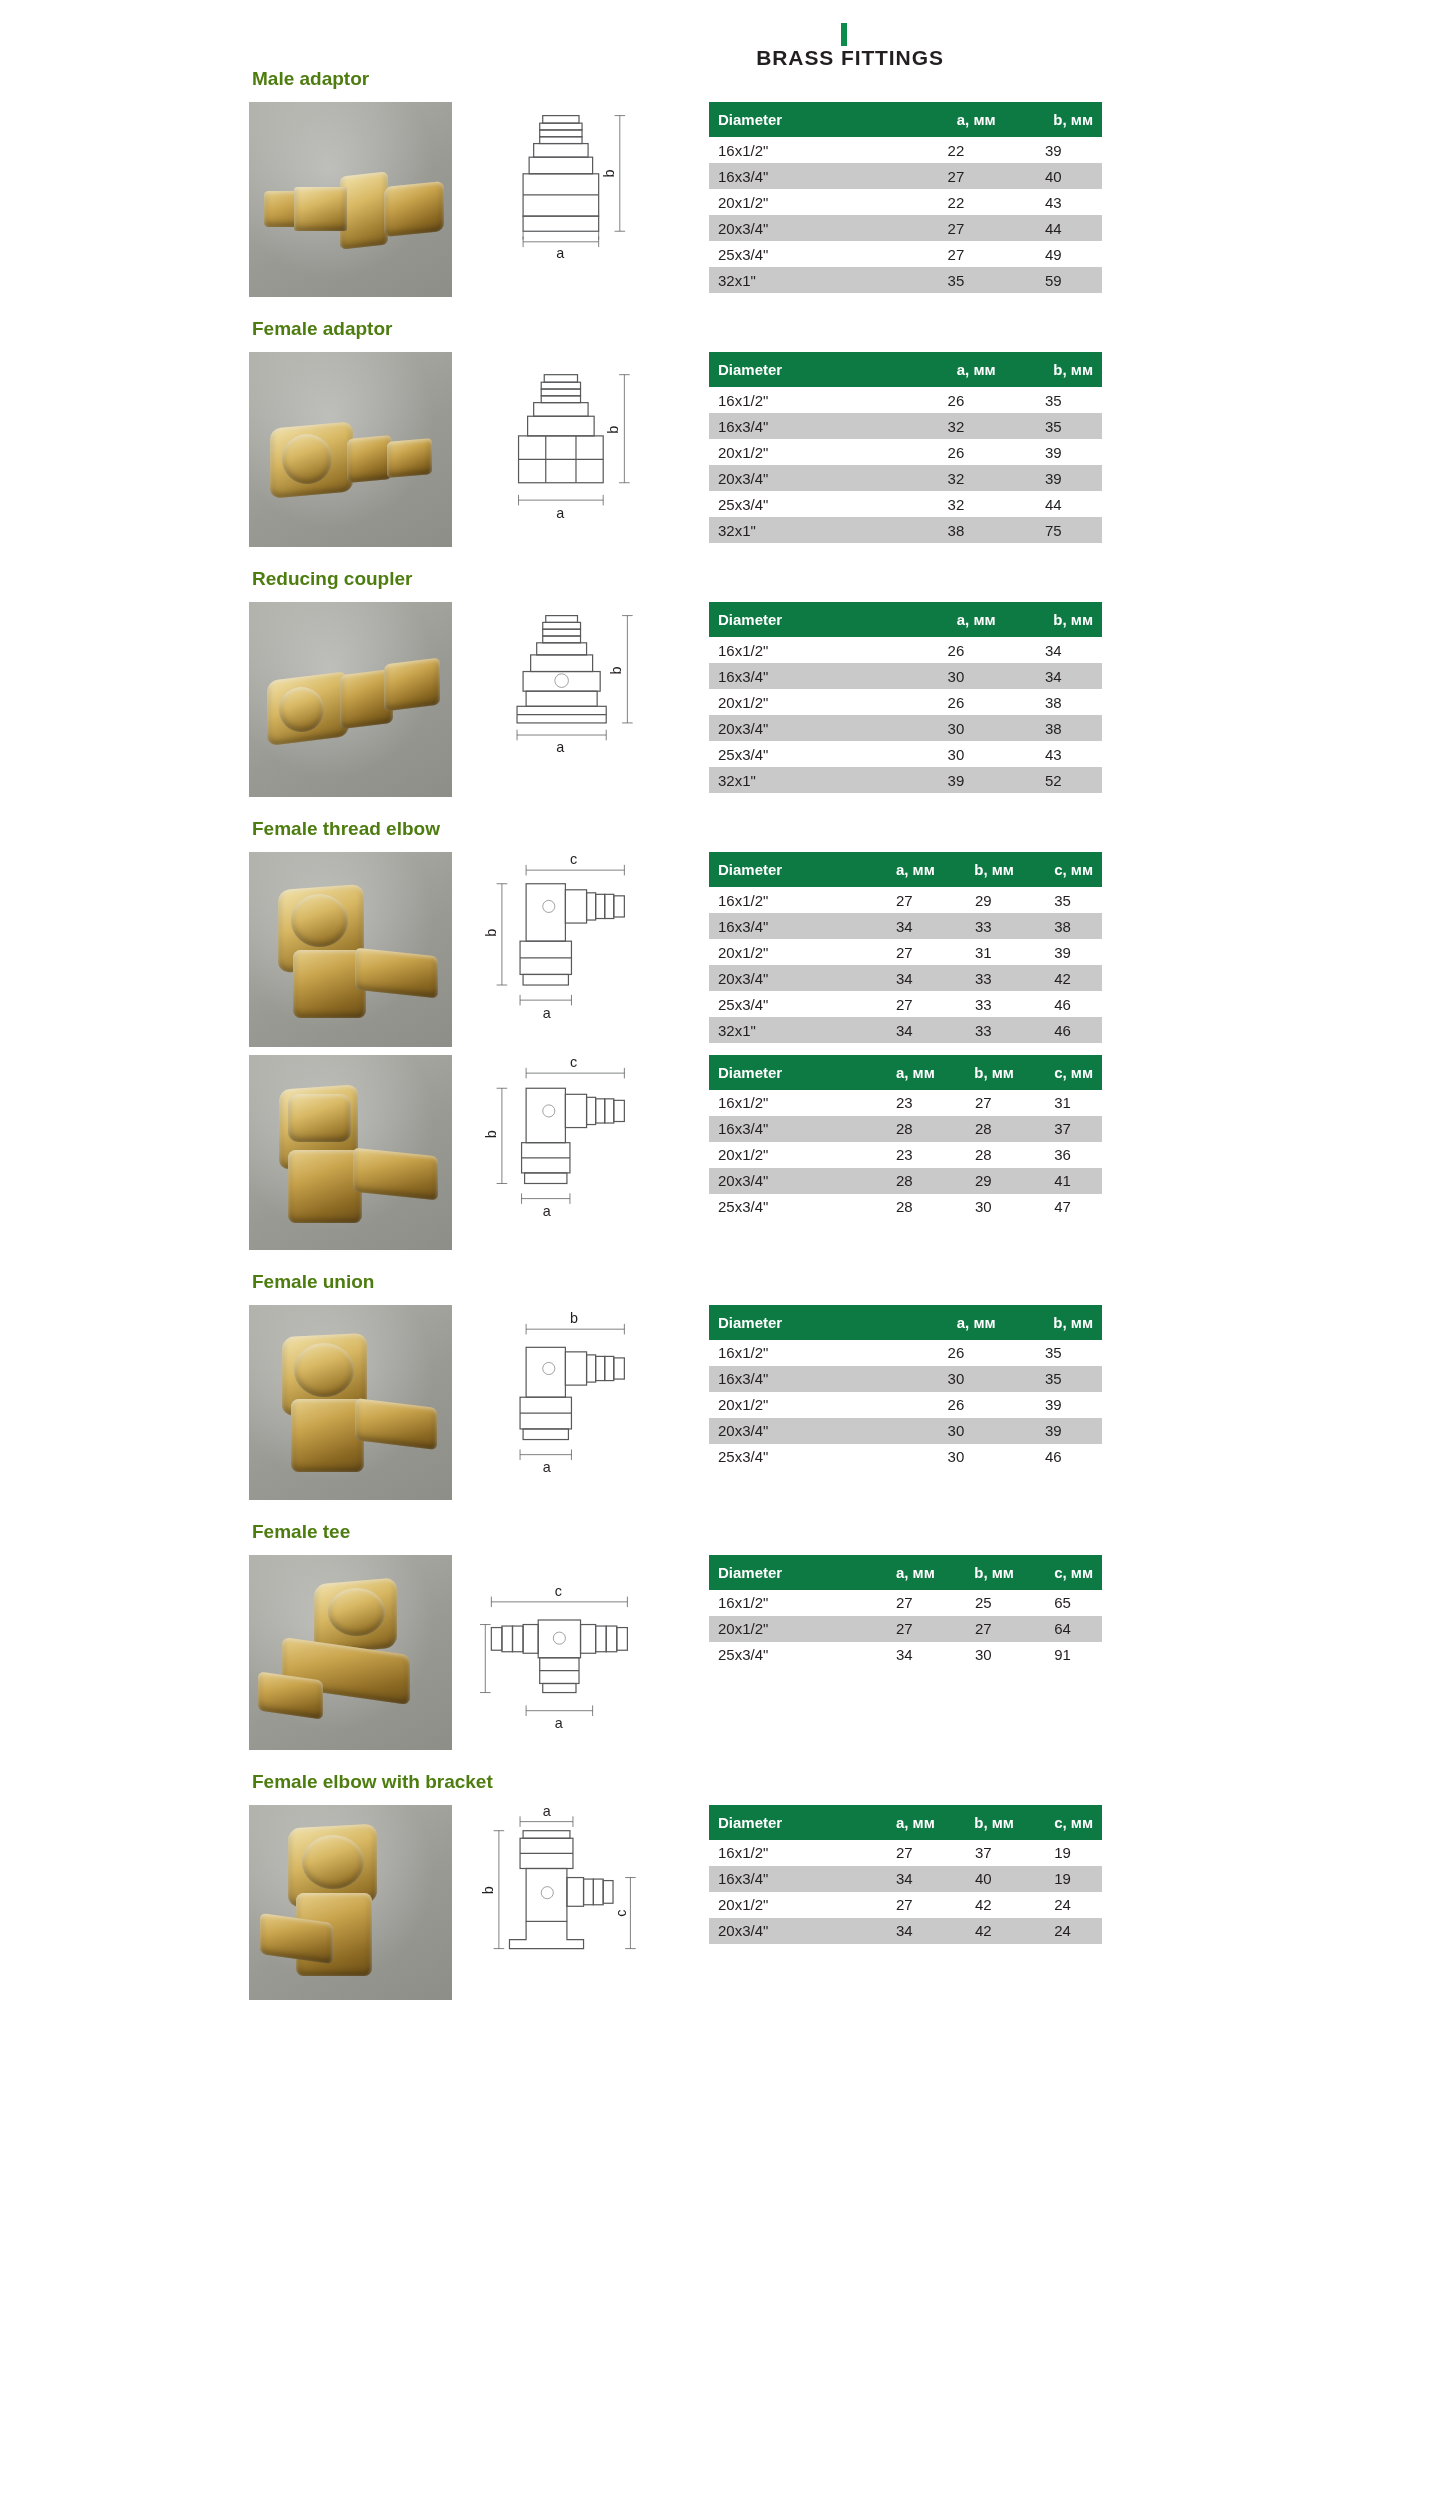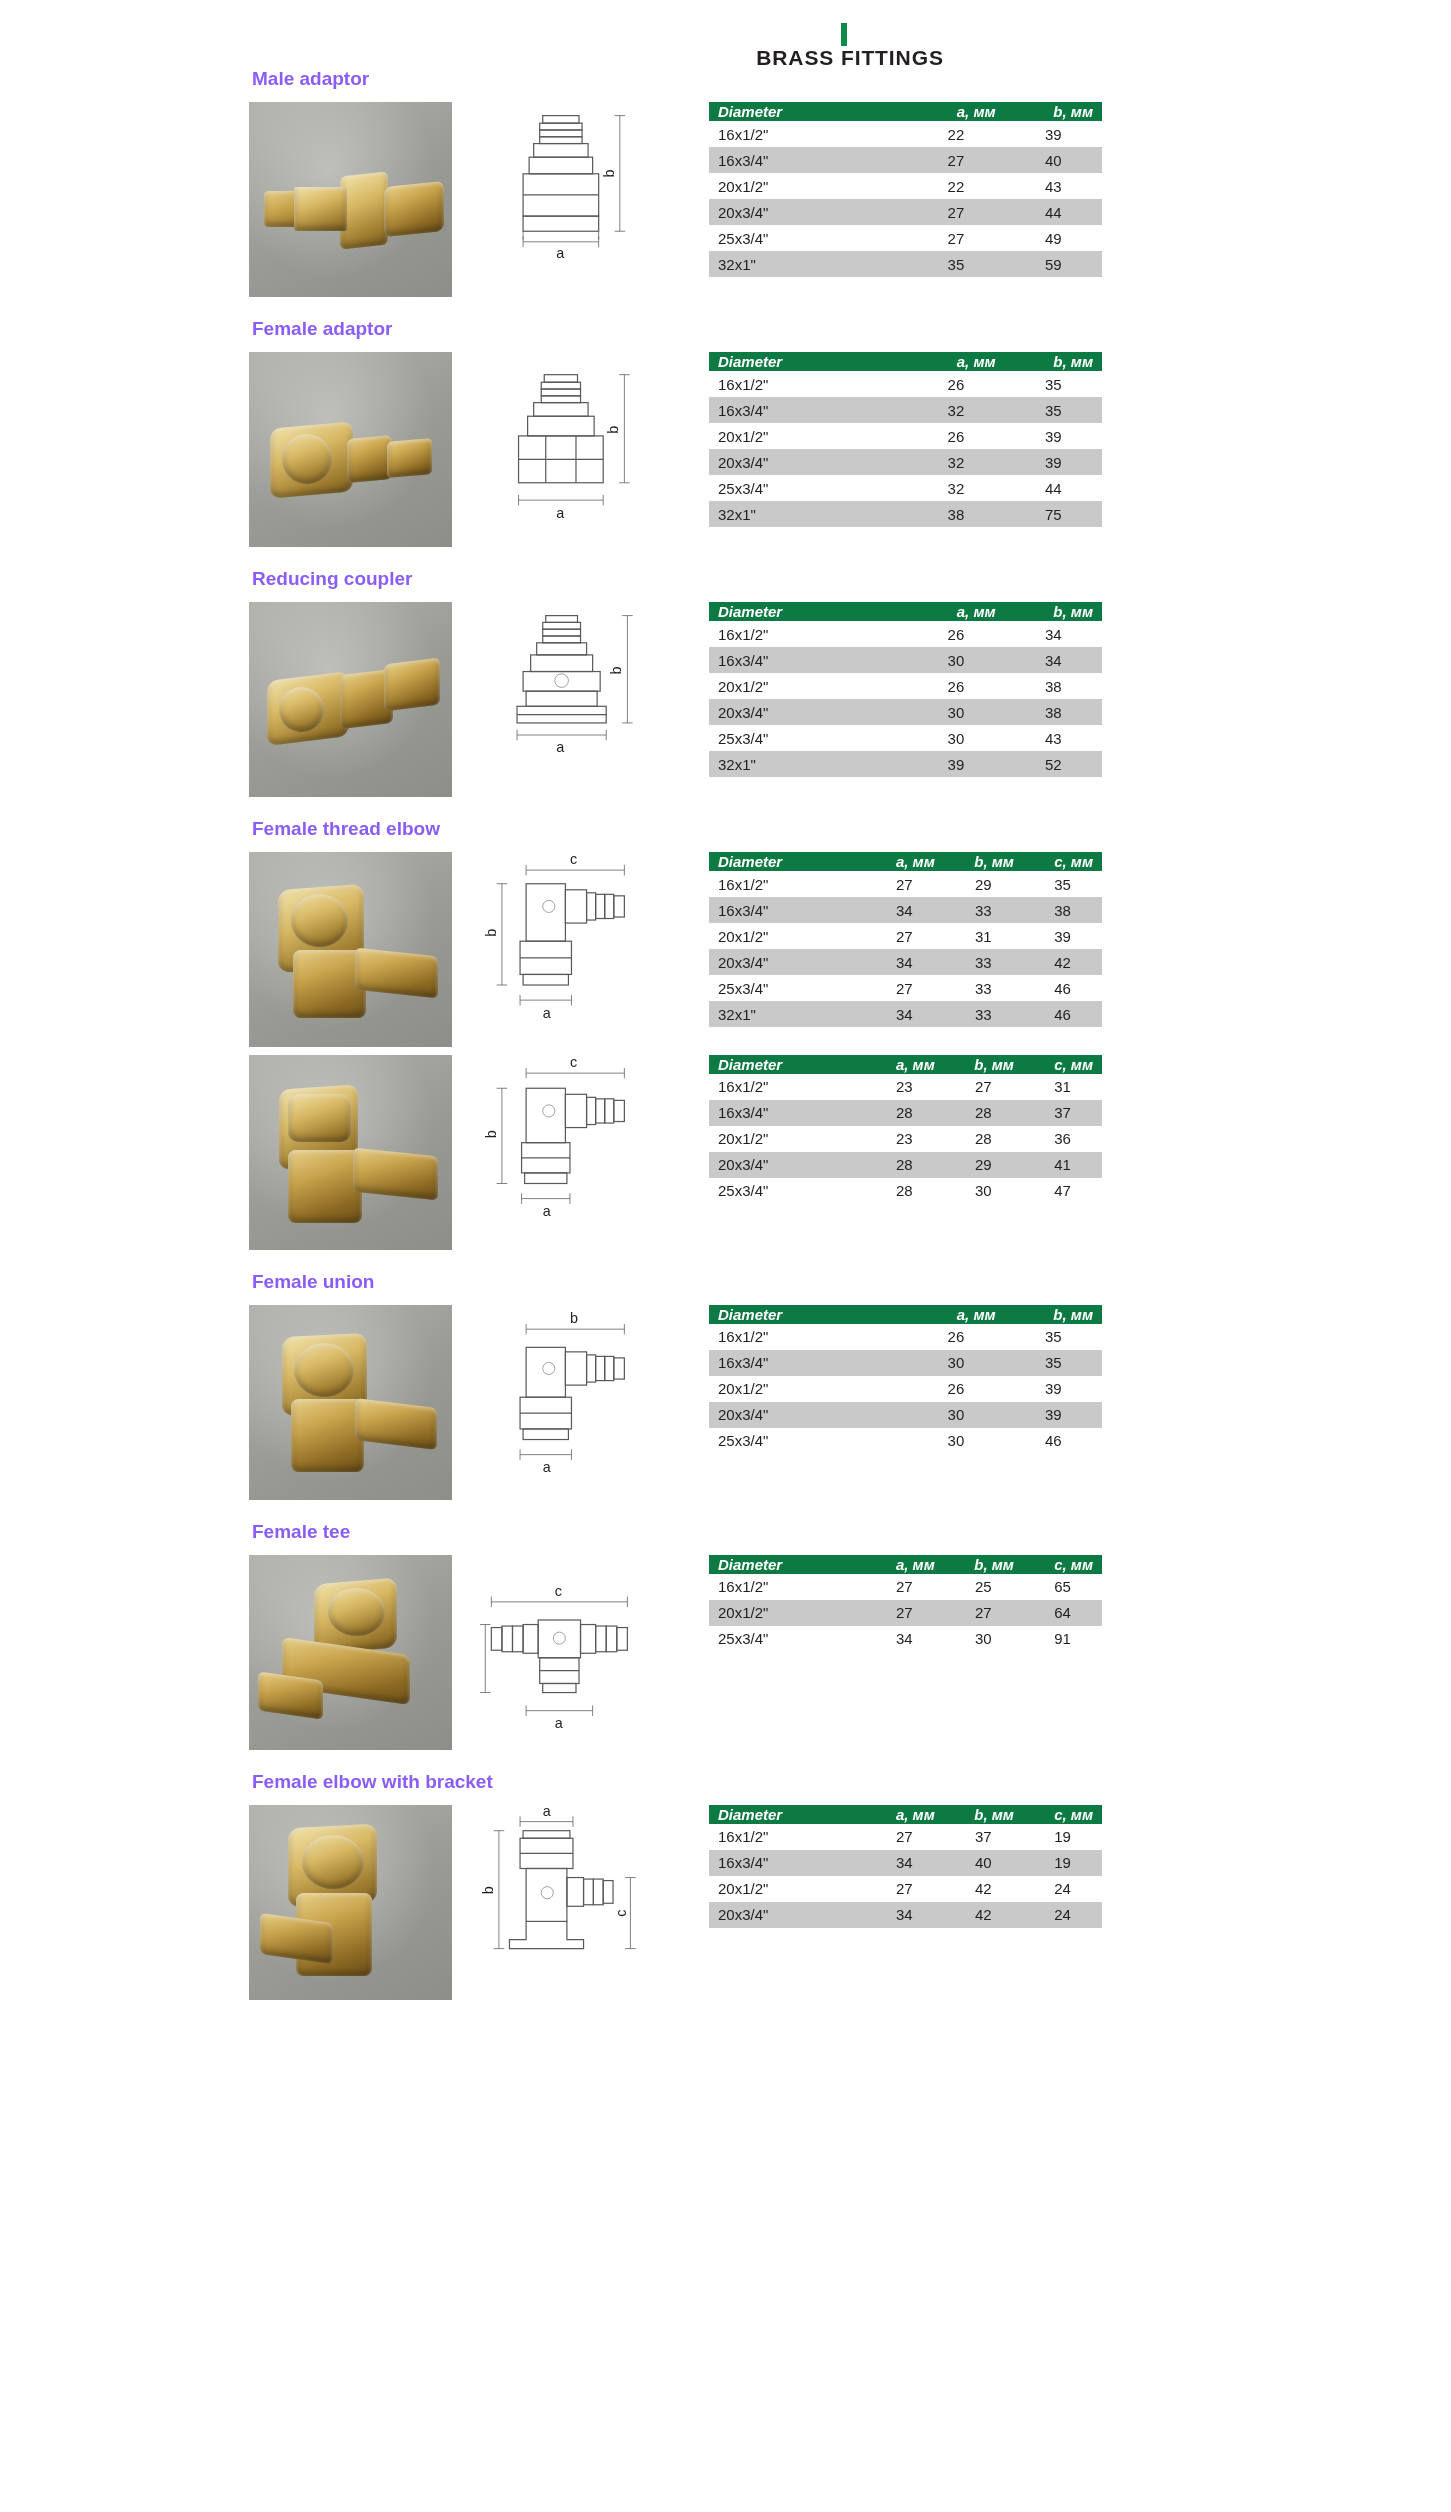--- a/index.html
+++ b/index.html
@@ -55,21 +55,21 @@
 
   
   .section {
     position: relative;
     padding-left: 249px;
     margin-bottom: 7.6px;
   }
   .section-title {
     font-size: 19px;
     font-weight: bold;
-    color: #8b5cf6;
+    color: #4d7c0f;
     margin: 21px 12px 12px 3px;
   }
   .section-body {
     display: flex;
     align-items: flex-start;
   }
   .photo {
     width: 203px;
     height: 195px;
     flex: none;
@@ -110,24 +110,23 @@
   table.spec {
     border-collapse: collapse;
     width: 393px;
     font-size: 15px;
   }
   table.spec thead th {
     background: #0e7a43;
     color: #ffffff;
     font-weight: bold;
     text-align: left;
-    padding: 1px 9px;
+    padding: 9px 9px;
     font-size: 15px;
     white-space: nowrap;
-    font-style: italic;
   }
   table.spec thead th.col-diam { width: 151px; }
   table.spec thead th.num { text-align: right; margin-top: 23px; }
   table.spec tbody td {
     padding: 4.5px 9px;
     font-size: 15px;
     color: #231f20;
     white-space: nowrap;
   }
   table.spec tbody tr.alt td { background: #c9c9c9; }

